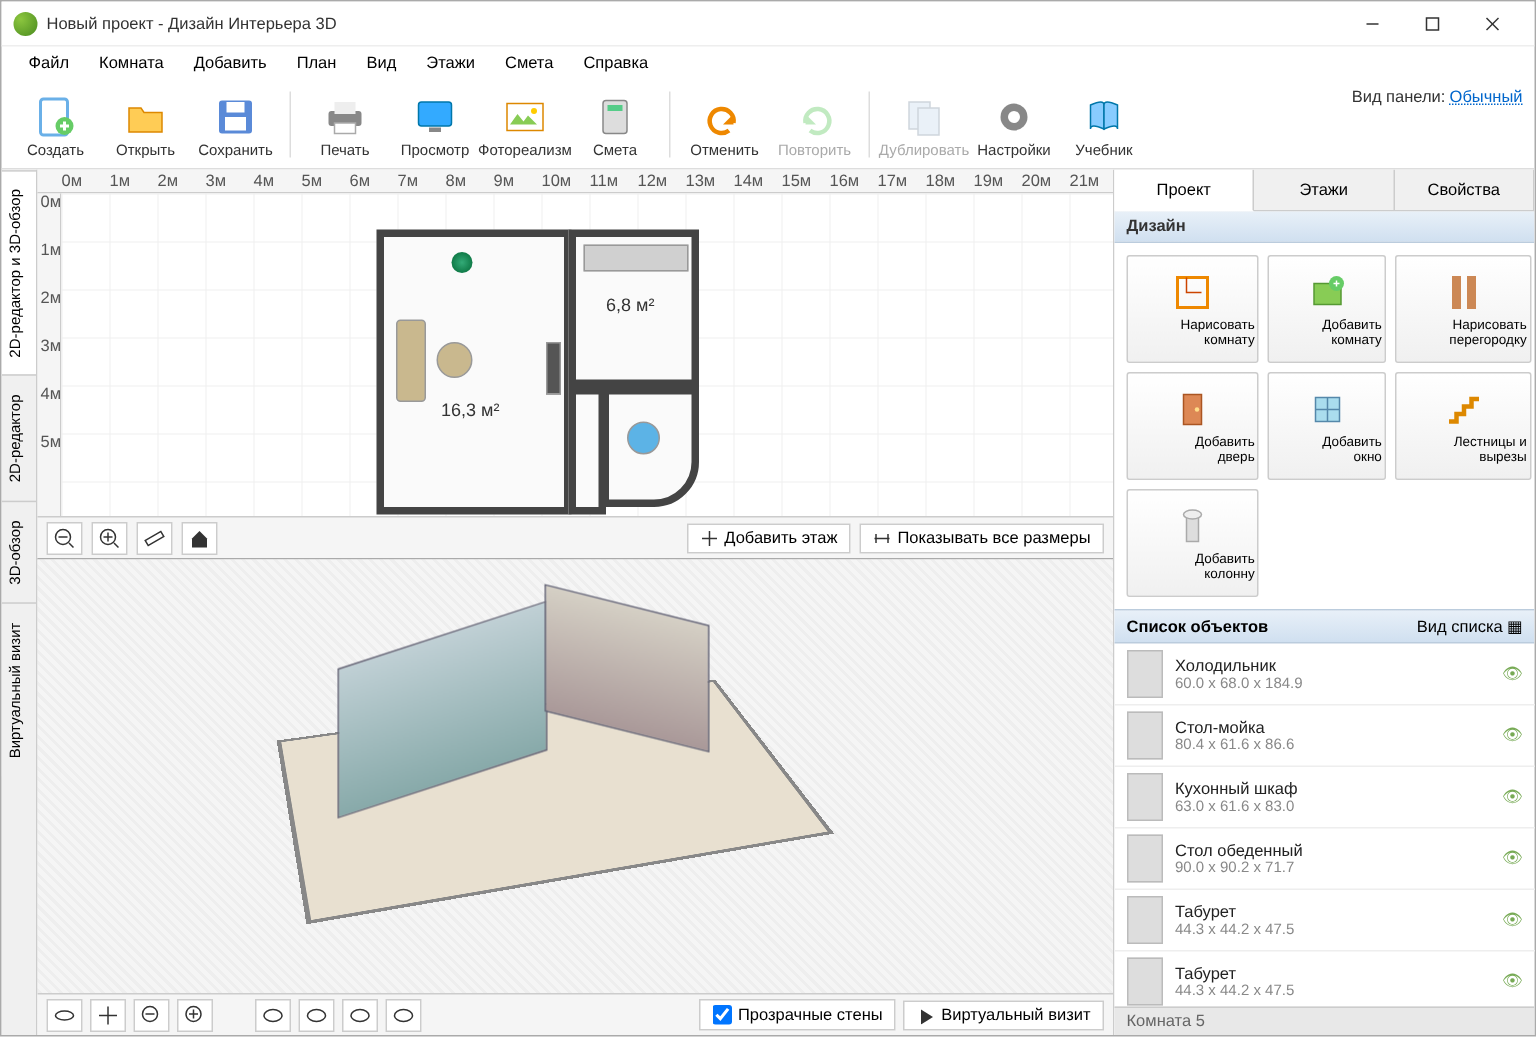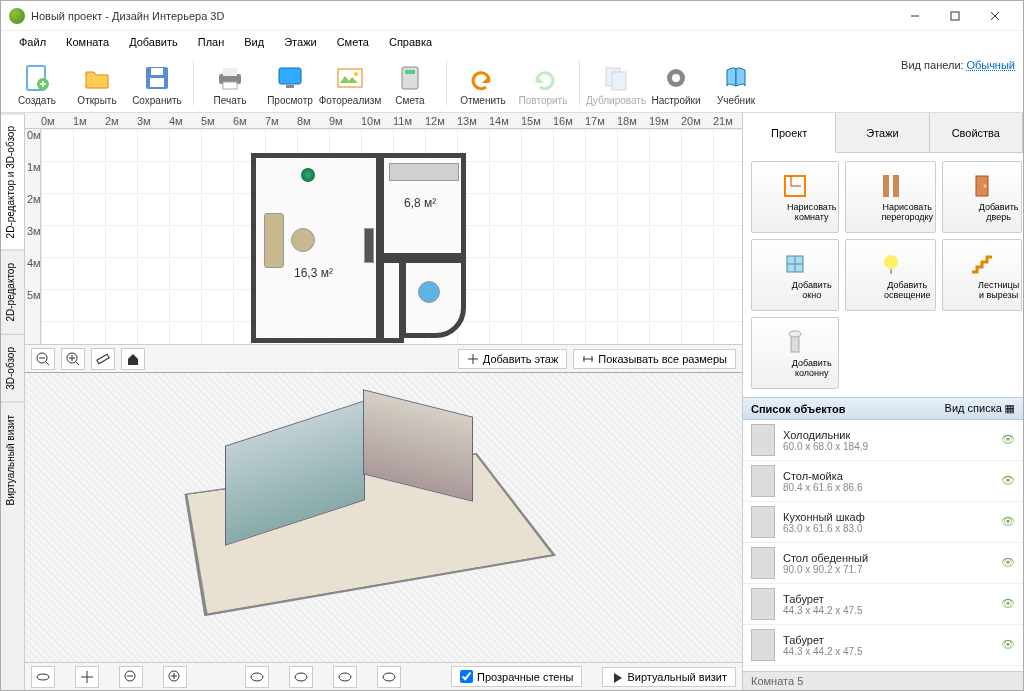--- a/index.html
+++ b/index.html
@@ -48,30 +48,30 @@
 .toilet{left:12px;top:18px;width:22px;height:22px;background:#5cb3e6;border-radius:50%;}
 .plan-tools{height:28px;background:#f5f5f5;border-top:1px solid #ccc;display:flex;align-items:center;padding:0 6px;gap:6px;}
 .ptool{width:24px;height:22px;border:1px solid #ccc;background:#fff;display:flex;align-items:center;justify-content:center;cursor:pointer;}
 .pbtn{border:1px solid #ccc;background:#fff;padding:3px 8px;cursor:pointer;display:flex;align-items:center;gap:4px;}
 .pane3d{flex:1;position:relative;background:repeating-linear-gradient(45deg,#eee,#eee 2px,#f5f5f5 2px,#f5f5f5 5px);}
 .render3d{position:absolute;left:170px;top:10px;width:330px;height:260px;}
 .floor3d{position:absolute;left:0;top:40px;width:330px;height:200px;transform:perspective(800px) rotateX(55deg) rotateZ(-15deg);transform-origin:center;background:#e8e0d0;border:3px solid #888;}
 .wall3d{position:absolute;background:linear-gradient(#c0d0d5,#8aa);border:1px solid #667;}
 .w1{left:30px;top:40px;width:140px;height:100px;transform:skewY(-18deg);}
 .w2{left:168px;top:20px;width:110px;height:85px;transform:skewY(14deg);background:linear-gradient(#d5d0c5,#a99);}
-.tools3d{position:absolute;bottom:0;left:0;right:0;height:28px;background:#f5f5f5;border-top:1px solid #ccc;display:flex;align-items:center;padding:0 6px;gap:20px;margin-top:48px;}
+.tools3d{position:absolute;bottom:0;left:0;right:0;height:28px;background:#f5f5f5;border-top:1px solid #ccc;display:flex;align-items:center;padding:0 6px;gap:5px;margin-top:48px;}
 .rightpanel{width:280px;background:#fff;display:flex;flex-direction:column;}
-.rtabs{height:40px;display:flex;border-bottom:1px solid #ccc;}
+.rtabs{height:28px;display:flex;border-bottom:1px solid #ccc;}
 .rtab{flex:1;display:flex;align-items:center;justify-content:center;border-right:1px solid #ccc;background:#f0f0f0;cursor:pointer;}
 .rtab.active{background:#fff;border-bottom:1px solid #fff;margin-bottom:-1px;}
 .section-hdr{background:linear-gradient(#e8f0f8,#d0e0f0);padding:4px 8px;font-weight:bold;color:#333;border-bottom:1px solid #bcd;}
 .design-grid{display:grid;grid-template-columns:repeat(3,1fr);gap:6px;padding:8px;}
 .dcard{border:1px solid #ccc;background:linear-gradient(#fff,#f0f0f0);height:72px;display:flex;flex-direction:column;align-items:center;justify-content:center;cursor:pointer;border-radius:2px;}
 .dcard .dicon{width:28px;height:28px;display:flex;align-items:center;justify-content:center;}
-.dcard .dlabel{font-size:9px;text-align:center;margin-top:3px;line-height:1.1;padding:0 2px;margin-left:33px;}
+.dcard .dlabel{font-size:9px;text-align:right;margin-top:3px;line-height:1.1;padding:0 2px;margin-left:33px;}
 .objlist-hdr{background:linear-gradient(#e8f0f8,#d0e0f0);padding:4px 8px;font-weight:bold;display:flex;justify-content:space-between;align-items:center;border-top:1px solid #bcd;border-bottom:1px solid #bcd;}
 .objlist{flex:1;overflow:auto;}
 .obj{display:flex;align-items:center;padding:4px 8px;border-bottom:1px solid #eee;gap:8px;}
 .obj .oicon{width:24px;height:32px;background:#ddd;border:1px solid #bbb;flex-shrink:0;}
 .obj .oinfo{flex:1;}
 .obj .oname{font-size:11px;color:#222;}
 .obj .odim{font-size:10px;color:#888;}
 .obj .eye{width:14px;height:14px;color:#7a5;}
 svg{display:block;}
 </style>
@@ -403,29 +403,40 @@
       </div>
     </div>
   </div>
 
   <div class="rightpanel">
     <div class="rtabs">
       <div class="rtab active">Проект</div>
       <div class="rtab">Этажи</div>
       <div class="rtab">Свойства</div>
     </div>
+    <div class="section-hdr">Дизайн</div>
     <div class="design-grid" id="designgrid">
         <div class="dcard">
           <div class="dicon">
             <svg width="28" height="28">
               <rect x="4" y="4" width="20" height="20" fill="none" stroke="#e80" stroke-width="2"></rect>
               <path d="M10 4 l0 10 l10 0" stroke="#c40" fill="none"></path>
             </svg>
           </div>
           <div class="dlabel">Нарисовать комнату</div>
+        </div>
+        <div class="dcard">
+          <div class="dicon">
+            <svg width="28" height="28">
+              <rect x="5" y="8" width="18" height="14" fill="#8c5" stroke="#593"></rect>
+              <circle cx="20" cy="8" r="5" fill="#6c6"></circle>
+              <path d="M18 8 h4 M20 6 v4" stroke="#fff"></path>
+            </svg>
+          </div>
+          <div class="dlabel">Добавить комнату</div>
         </div>
         <div class="dcard">
           <div class="dicon">
             <svg width="28" height="28">
               <rect x="6" y="3" width="6" height="22" fill="#c85"></rect>
               <rect x="16" y="3" width="6" height="22" fill="#c85"></rect>
             </svg>
           </div>
           <div class="dlabel">Нарисовать перегородку</div>
         </div>
@@ -440,29 +451,20 @@
         </div>
         <div class="dcard">
           <div class="dicon">
             <svg width="28" height="28">
               <rect x="6" y="6" width="16" height="16" fill="#ade" stroke="#58a"></rect>
               <line x1="14" y1="6" x2="14" y2="22" stroke="#58a"></line>
               <line x1="6" y1="14" x2="22" y2="14" stroke="#58a"></line>
             </svg>
           </div>
           <div class="dlabel">Добавить окно</div>
-        </div>
-        <div class="dcard">
-          <div class="dicon">
-            <svg width="28" height="28">
-              <circle cx="14" cy="12" r="7" fill="#fe6"></circle>
-              <path d="M14 19 v5" stroke="#aaa" stroke-width="2"></path>
-            </svg>
-          </div>
-          <div class="dlabel">Добавить освещение</div>
         </div>
         <div class="dcard">
           <div class="dicon">
             <svg width="28" height="28">
               <path d="M4 22 h5 v-5 h5 v-5 h5 v-5 h5" fill="none" stroke="#d80" stroke-width="3"></path>
             </svg>
           </div>
           <div class="dlabel">Лестницы и вырезы</div>
         </div>
         <div class="dcard">

